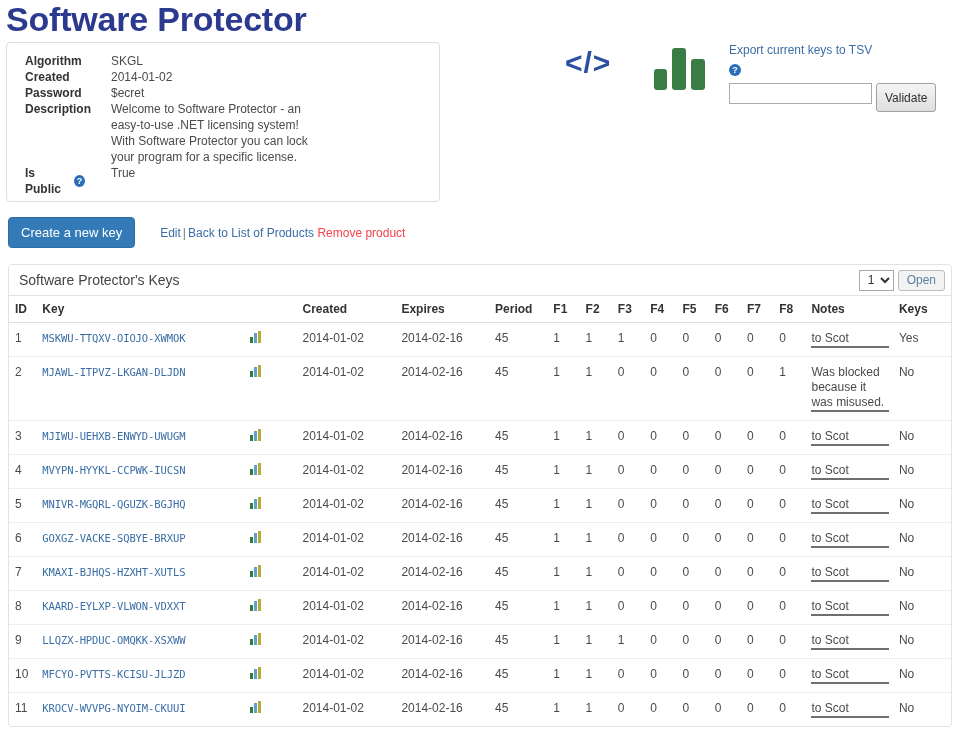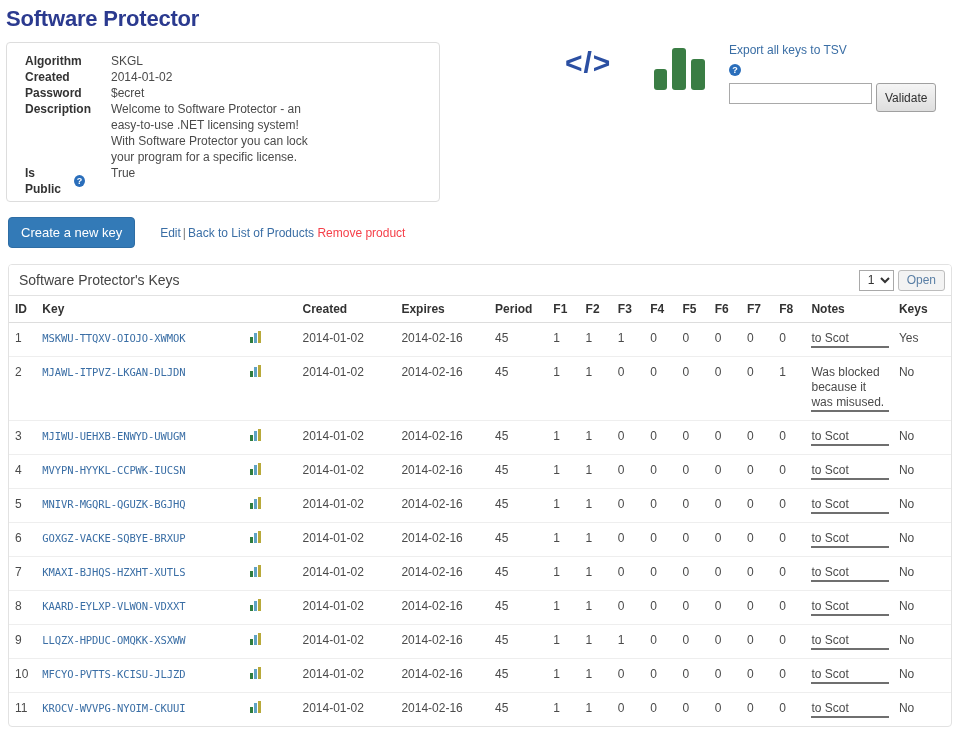--- a/index.html
+++ b/index.html
@@ -8,21 +8,21 @@
     width: 960px; height: 730px;
     overflow: hidden;
     background: #ffffff;
     font-family: "Liberation Sans", sans-serif;
     color: #333333;
   }
   .page { position: relative; width: 960px; height: 730px; }
 
   
   .page-title {
-    font-size: 22px;
+    font-size: 34px;
     font-weight: bold;
     color: #2b3a8f;
     letter-spacing: -0.2px;
     margin: 4px 0 0 6px;
     line-height: 30px;
   }
 
   
   .info-panel {
     position: absolute;
@@ -300,21 +300,21 @@
 
   <div class="bar-icon-big">
     <svg width="56" height="45" viewBox="0 0 56 45" xmlns="http://www.w3.org/2000/svg">
       <rect x="2" y="24" width="13" height="21" rx="3" fill="#3a7d44"></rect>
       <rect x="20" y="3" width="14" height="42" rx="3" fill="#3a7d44"></rect>
       <rect x="39" y="14" width="14" height="31" rx="3" fill="#3a7d44"></rect>
     </svg>
   </div>
 
   <div class="export-block">
-    <a class="export-link" href="#">Export all keys to TSV</a>
+    <a class="export-link" href="#">Export current keys to TSV</a>
     <div class="export-help">
       <span class="help-icon">?</span>
     </div>
     <div class="validate-row">
       <input class="validate-input" type="text" value="" style="">
       <button class="validate-btn">Validate</button>
     </div>
   </div>
 
   <div class="action-bar">

